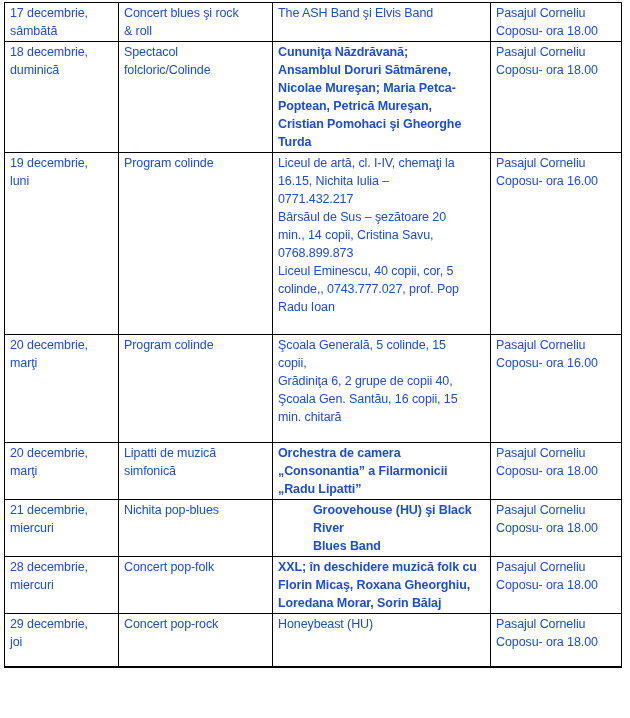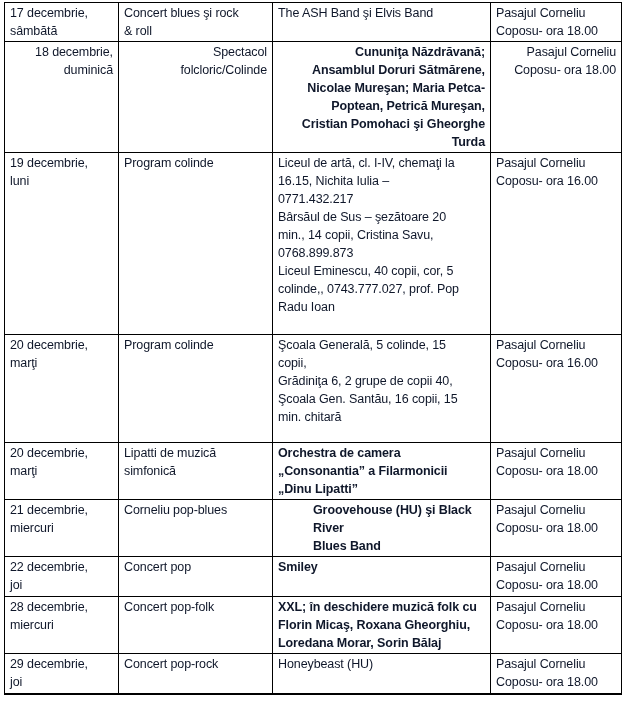--- a/index.html
+++ b/index.html
@@ -23,27 +23,27 @@
     border-collapse: collapse;
     table-layout: fixed;
   }
   table.schedule td {
     border: 1px solid #000000;
     vertical-align: top;
     padding: 1px 5px;
     font-size: 12.5px;
     line-height: 18px;
     letter-spacing: -0.1px;
-    color: #0f172a;
+    color: #1d4ed8;
     white-space: pre-line;
     word-wrap: break-word;
     overflow: hidden;
   }
   table.schedule tr:nth-child(1) { height: 37px; }
-  table.schedule tr:nth-child(2) { height: 108px; text-align: right; }
+  table.schedule tr:nth-child(2) { height: 108px; }
   table.schedule tr:nth-child(3) { height: 182px; }
   table.schedule tr:nth-child(4) { height: 108px; }
   table.schedule tr:nth-child(5) { height: 56px; }
   table.schedule tr:nth-child(6) { height: 37px; }
   table.schedule tr:nth-child(7) { height: 40px; }
   table.schedule tr:nth-child(8) { height: 53px; margin-top: 46px; }
   table.schedule tr:nth-child(9) { height: 40px; }
   table.schedule tr:last-child td { border-bottom-width: 2px; }
 </style>
 </head>
@@ -109,38 +109,30 @@
         <td>Pasajul Corneliu
 Coposu- ora 16.00</td>
       </tr>
       <tr>
         <td>20 decembrie,
 marţi</td>
         <td>Lipatti de muzică
 simfonică</td>
         <td style="font-weight: bold;">Orchestra de camera
 „Consonantia” a Filarmonicii
-„Dinu Lipatti”</td>
+„Radu Lipatti”</td>
         <td>Pasajul Corneliu
 Coposu- ora 18.00</td>
       </tr>
       <tr>
         <td>21 decembrie,
 miercuri</td>
-        <td>Corneliu pop-blues</td>
+        <td>Nichita pop-blues</td>
         <td style="font-weight: bold; padding-left: 40px;">Groovehouse (HU) şi Black River
 Blues Band</td>
-        <td>Pasajul Corneliu
-Coposu- ora 18.00</td>
-      </tr>
-      <tr>
-        <td>22 decembrie,
-joi</td>
-        <td>Concert pop</td>
-        <td style="font-weight: bold;">Smiley</td>
         <td>Pasajul Corneliu
 Coposu- ora 18.00</td>
       </tr>
       <tr>
         <td>28 decembrie,
 miercuri</td>
         <td>Concert pop-folk</td>
         <td style="font-weight: bold;">XXL; în deschidere muzică folk cu
 Florin Micaş, Roxana Gheorghiu,
 Loredana Morar, Sorin Bălaj</td>

